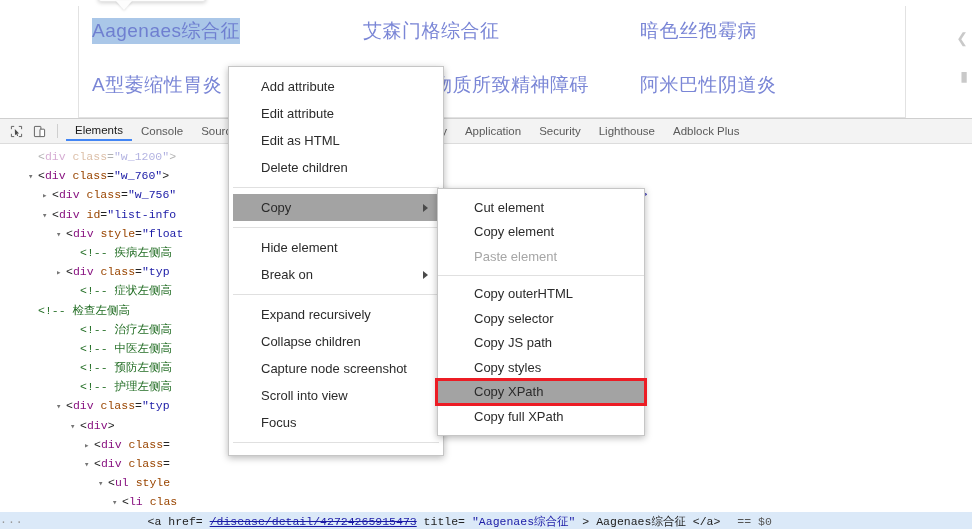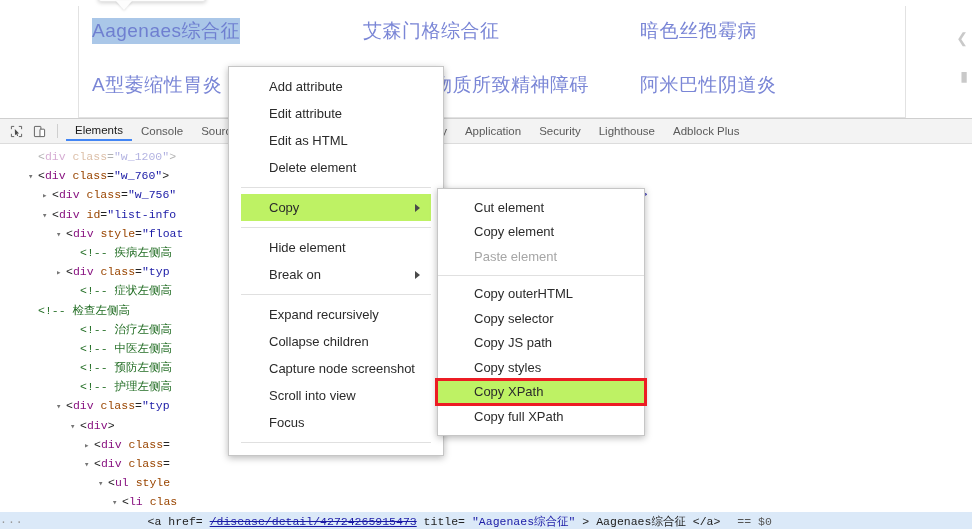--- a/index.html
+++ b/index.html
@@ -118,33 +118,33 @@
   .lnk   { color:#1a1aa6; text-decoration:underline; }
   .dollar{ color:#555; }
   .ell   { color:#999; letter-spacing:1px; }
 
   
   #ctx-menu {
     position:absolute; left:228px; top:66px; width:216px;
     background:#ffffff;
     border:1px solid #c6c6c6;
     box-shadow:0 2px 7px rgba(0,0,0,.28);
-    padding:6px 12px;
+    padding:6px 4px;
     z-index:50;
     font-family:"Liberation Sans", sans-serif;
   }
   .mi {
     position:relative;
     height:27px;
     display:flex; align-items:center;
     padding-left:28px; padding-right:22px;
     font-size:13px; color:#2b2b2b;
     white-space:nowrap;
   }
-  .mi.hl { background:#bef264;text-align:center; }
+  .mi.hl { background:#a3a3a3;text-align:center; }
   .mi.dim { color:#a6a6a6; }
   .mi .arrow {
     position:absolute; right:11px; top:50%;
     width:0;height:0;margin-top:-4px;
     border-top:4px solid transparent;
     border-bottom:4px solid transparent;
     border-left:5px solid #4a4a4a;
   }
   .msep { height:1px; background:#e0e0e0; margin:6px 0; }
 
@@ -263,21 +263,21 @@
     <div class="mi">
       <span>Add attribute</span>
     </div>
     <div class="mi">
       <span>Edit attribute</span>
     </div>
     <div class="mi">
       <span>Edit as HTML</span>
     </div>
     <div class="mi">
-      <span>Delete element</span>
+      <span>Delete children</span>
     </div>
     <div class="msep"></div>
     <div class="mi hl">
       <span>Copy</span>
       <span class="arrow"></span>
     </div>
     <div class="msep"></div>
     <div class="mi">
       <span>Hide element</span>
     </div>

